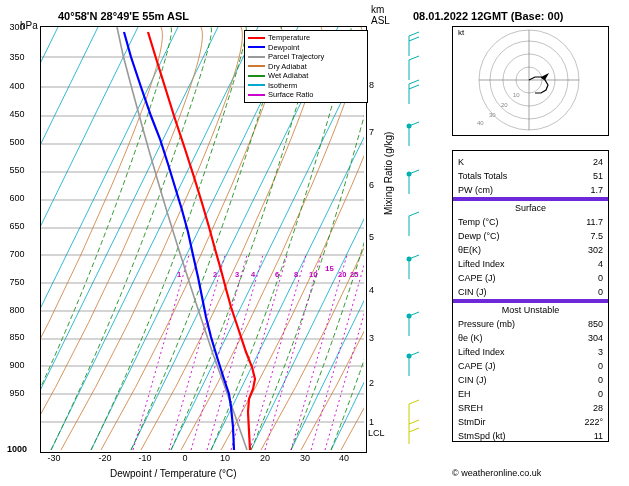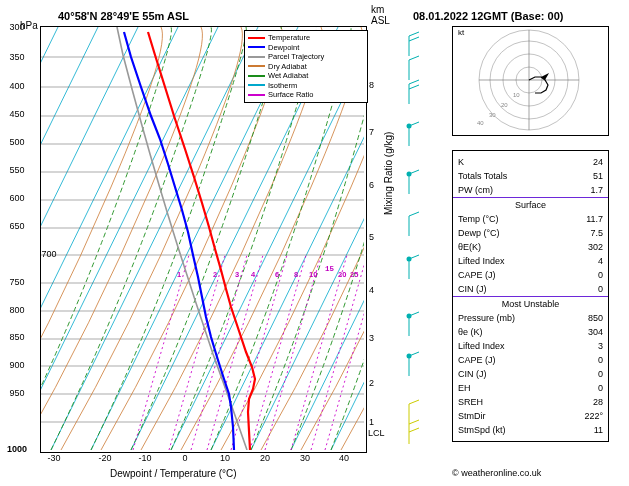--- a/index.html
+++ b/index.html
@@ -38,21 +38,21 @@
   .mixnum{position:absolute;font-size:7.5px;color:#c000c0;font-weight:bold;}
 
   
   #hodo-box{left:452px;top:26px;width:155px;height:108px;border:1px solid #000;background:#fff;}
   #kt-label{left:458px;top:28px;font-size:8px;}
 
   #info-box{left:452px;top:150px;width:155px;height:290px;border:1px solid #000;background:#fff;font-size:9px;}
   #info-box .line{display:flex;justify-content:space-between;padding:0 5px;height:14px;line-height:14px;}
   #info-box .line .k{white-space:nowrap;}
   #info-box .line .v{white-space:nowrap;}
-  #info-box .sect{text-align:center;height:14px;line-height:14px;border-top:1px solid #6d28d9;font-size:9px;}
+  #info-box .sect{text-align:center;height:14px;line-height:14px;border-top:4px solid #6d28d9;font-size:9px;}
 
   #copyright{left:452px;top:468px;font-size:9px;}
 
   
   #barbcol{left:395px;top:26px;width:40px;height:425px;}
 </style>
 </head>
 <body>
 
 <div id="root">
@@ -197,21 +197,21 @@
   </div>
 
   <div class="abs ytick" style="top:22px;">300</div>
   <div class="abs ytick" style="top:52px;">350</div>
   <div class="abs ytick" style="top:81px;">400</div>
   <div class="abs ytick" style="top:109px;">450</div>
   <div class="abs ytick" style="top:137px;">500</div>
   <div class="abs ytick" style="top:165px;">550</div>
   <div class="abs ytick" style="top:193px;">600</div>
   <div class="abs ytick" style="top:221px;">650</div>
-  <div class="abs ytick" style="top:249px;margin-left:32px;">700</div>
+  <div class="abs ytick" style="top:249px;">700</div>
   <div class="abs ytick" style="top:277px;">750</div>
   <div class="abs ytick" style="top:305px;">800</div>
   <div class="abs ytick" style="top:332px;">850</div>
   <div class="abs ytick" style="top:360px;">900</div>
   <div class="abs ytick" style="top:388px;">950</div>
   <div class="abs ytick" style="top:444px;font-weight:bold;">1000</div>
 
   <div class="abs xtick" style="left:34px;top:453px;">-30</div>
   <div class="abs xtick" style="left:85px;top:453px;">-20</div>
   <div class="abs xtick" style="left:125px;top:453px;">-10</div>

